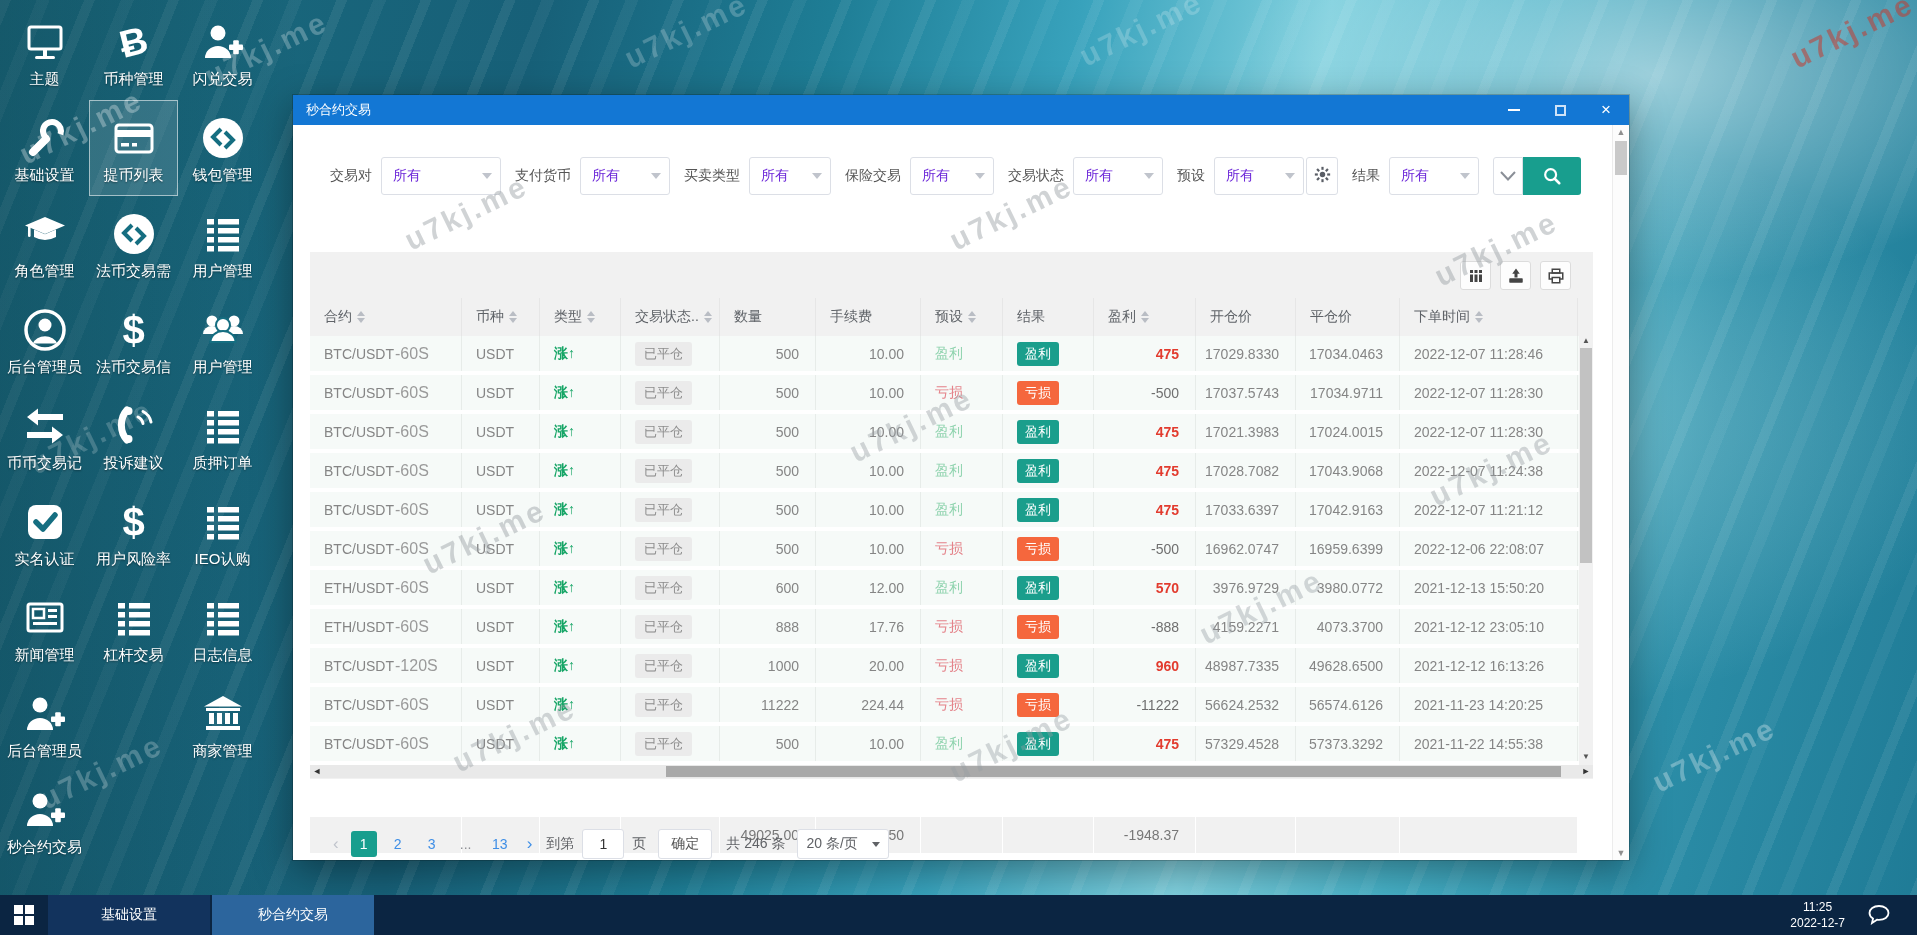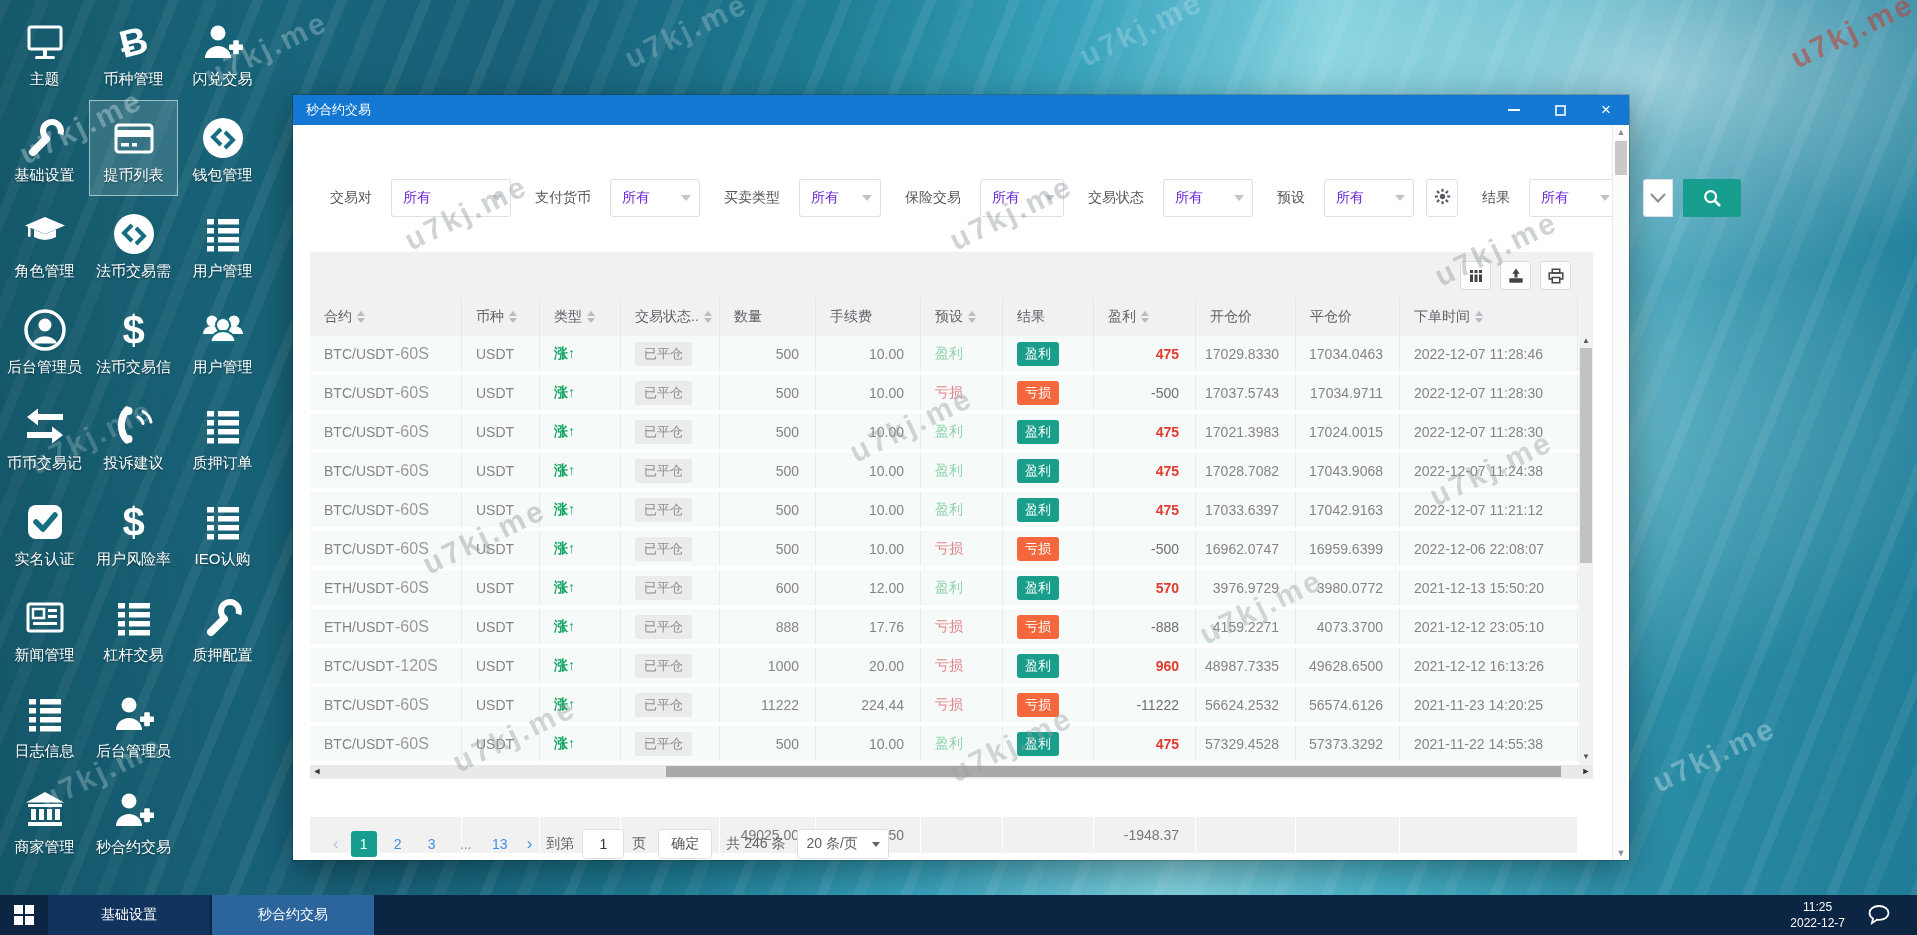--- a/index.html
+++ b/index.html
@@ -40,21 +40,21 @@
   .tb-btn .maxbox { display:block; width:11px; height:11px; border:2px solid #cfe3f7; }
   .tb-btn.close { font-size:17px; }
   #win-body { position:relative; width:100%; height:735px; background:#fff; }
 
   
   #win-scroll { position:absolute; right:0; top:0; width:17px; height:735px; background:#fcfcfc; border-left:1px solid #ececec; }
   #win-scroll .arr { position:absolute; left:0; width:16px; height:14px; color:#8f8f8f; font-size:9px; text-align:center; line-height:14px; cursor:pointer; }
   #win-scroll .thumb { position:absolute; left:2px; top:16px; width:12px; height:34px; background:#c9c9c9; cursor:pointer; }
 
   
-  #filter-row { position:absolute; left:37px; top:54px; height:38px; display:flex; align-items:center;gap:10px; }
+  #filter-row { position:absolute; left:37px; top:32px; height:38px; display:flex; align-items:center; }
   .f-label { font-size:14px; color:#555; margin-right:9px; white-space:nowrap; }
   .f-select { height:38px; background:#fff; border:1px solid #dcdfe6; border-radius:3px;
     display:flex; align-items:center; justify-content:space-between; padding:0 8px 0 11px; margin-right:14px; cursor:pointer; }
   .f-select .val { font-size:14px; color:#6d28d9; }
   .f-select .car { width:0; height:0; border-left:5px solid transparent; border-right:5px solid transparent; border-top:6px solid #c0c4cc; margin-left:6px; }
   .sq-btn { width:32px; height:38px; border:1px solid #dcdfe6; border-radius:3px; background:#fff;
     display:flex; align-items:center; justify-content:center; margin-right:14px; cursor:pointer; }
   .sq-btn.gear { margin-left:-12px; }
   .chev-btn { width:30px; height:38px; border:1px solid #dcdfe6; border-radius:3px 0 0 3px; background:#fff;
     display:flex; align-items:center; justify-content:center; cursor:pointer; }
@@ -350,29 +350,20 @@
             <rect x="6" y="25" width="7" height="5.5"></rect>
             <rect x="17" y="25" width="21" height="5.5"></rect>
             <rect x="6" y="34" width="7" height="5.5"></rect>
             <rect x="17" y="34" width="21" height="5.5"></rect>
           </svg>
         </div>
         <div class="lbl">杠杆交易</div>
       </div>
       <div class="dicon">
         <div class="ic">
-          <svg width="44" height="44" viewBox="0 0 44 44">
-            <line x1="10" y1="36" x2="23" y2="23" stroke="#fff" stroke-width="8" stroke-linecap="round"></line>
-            <circle cx="29" cy="15" r="9" fill="none" stroke="#fff" stroke-width="6" stroke-dasharray="41 16" transform="rotate(118 29 15)"></circle>
-          </svg>
-        </div>
-        <div class="lbl">质押配置</div>
-      </div>
-      <div class="dicon">
-        <div class="ic">
           <svg width="44" height="44" viewBox="0 0 44 44" fill="#fff">
             <rect x="6" y="7" width="7" height="5.5"></rect>
             <rect x="17" y="7" width="21" height="5.5"></rect>
             <rect x="6" y="16" width="7" height="5.5"></rect>
             <rect x="17" y="16" width="21" height="5.5"></rect>
             <rect x="6" y="25" width="7" height="5.5"></rect>
             <rect x="17" y="25" width="21" height="5.5"></rect>
             <rect x="6" y="34" width="7" height="5.5"></rect>
             <rect x="17" y="34" width="21" height="5.5"></rect>
           </svg>

